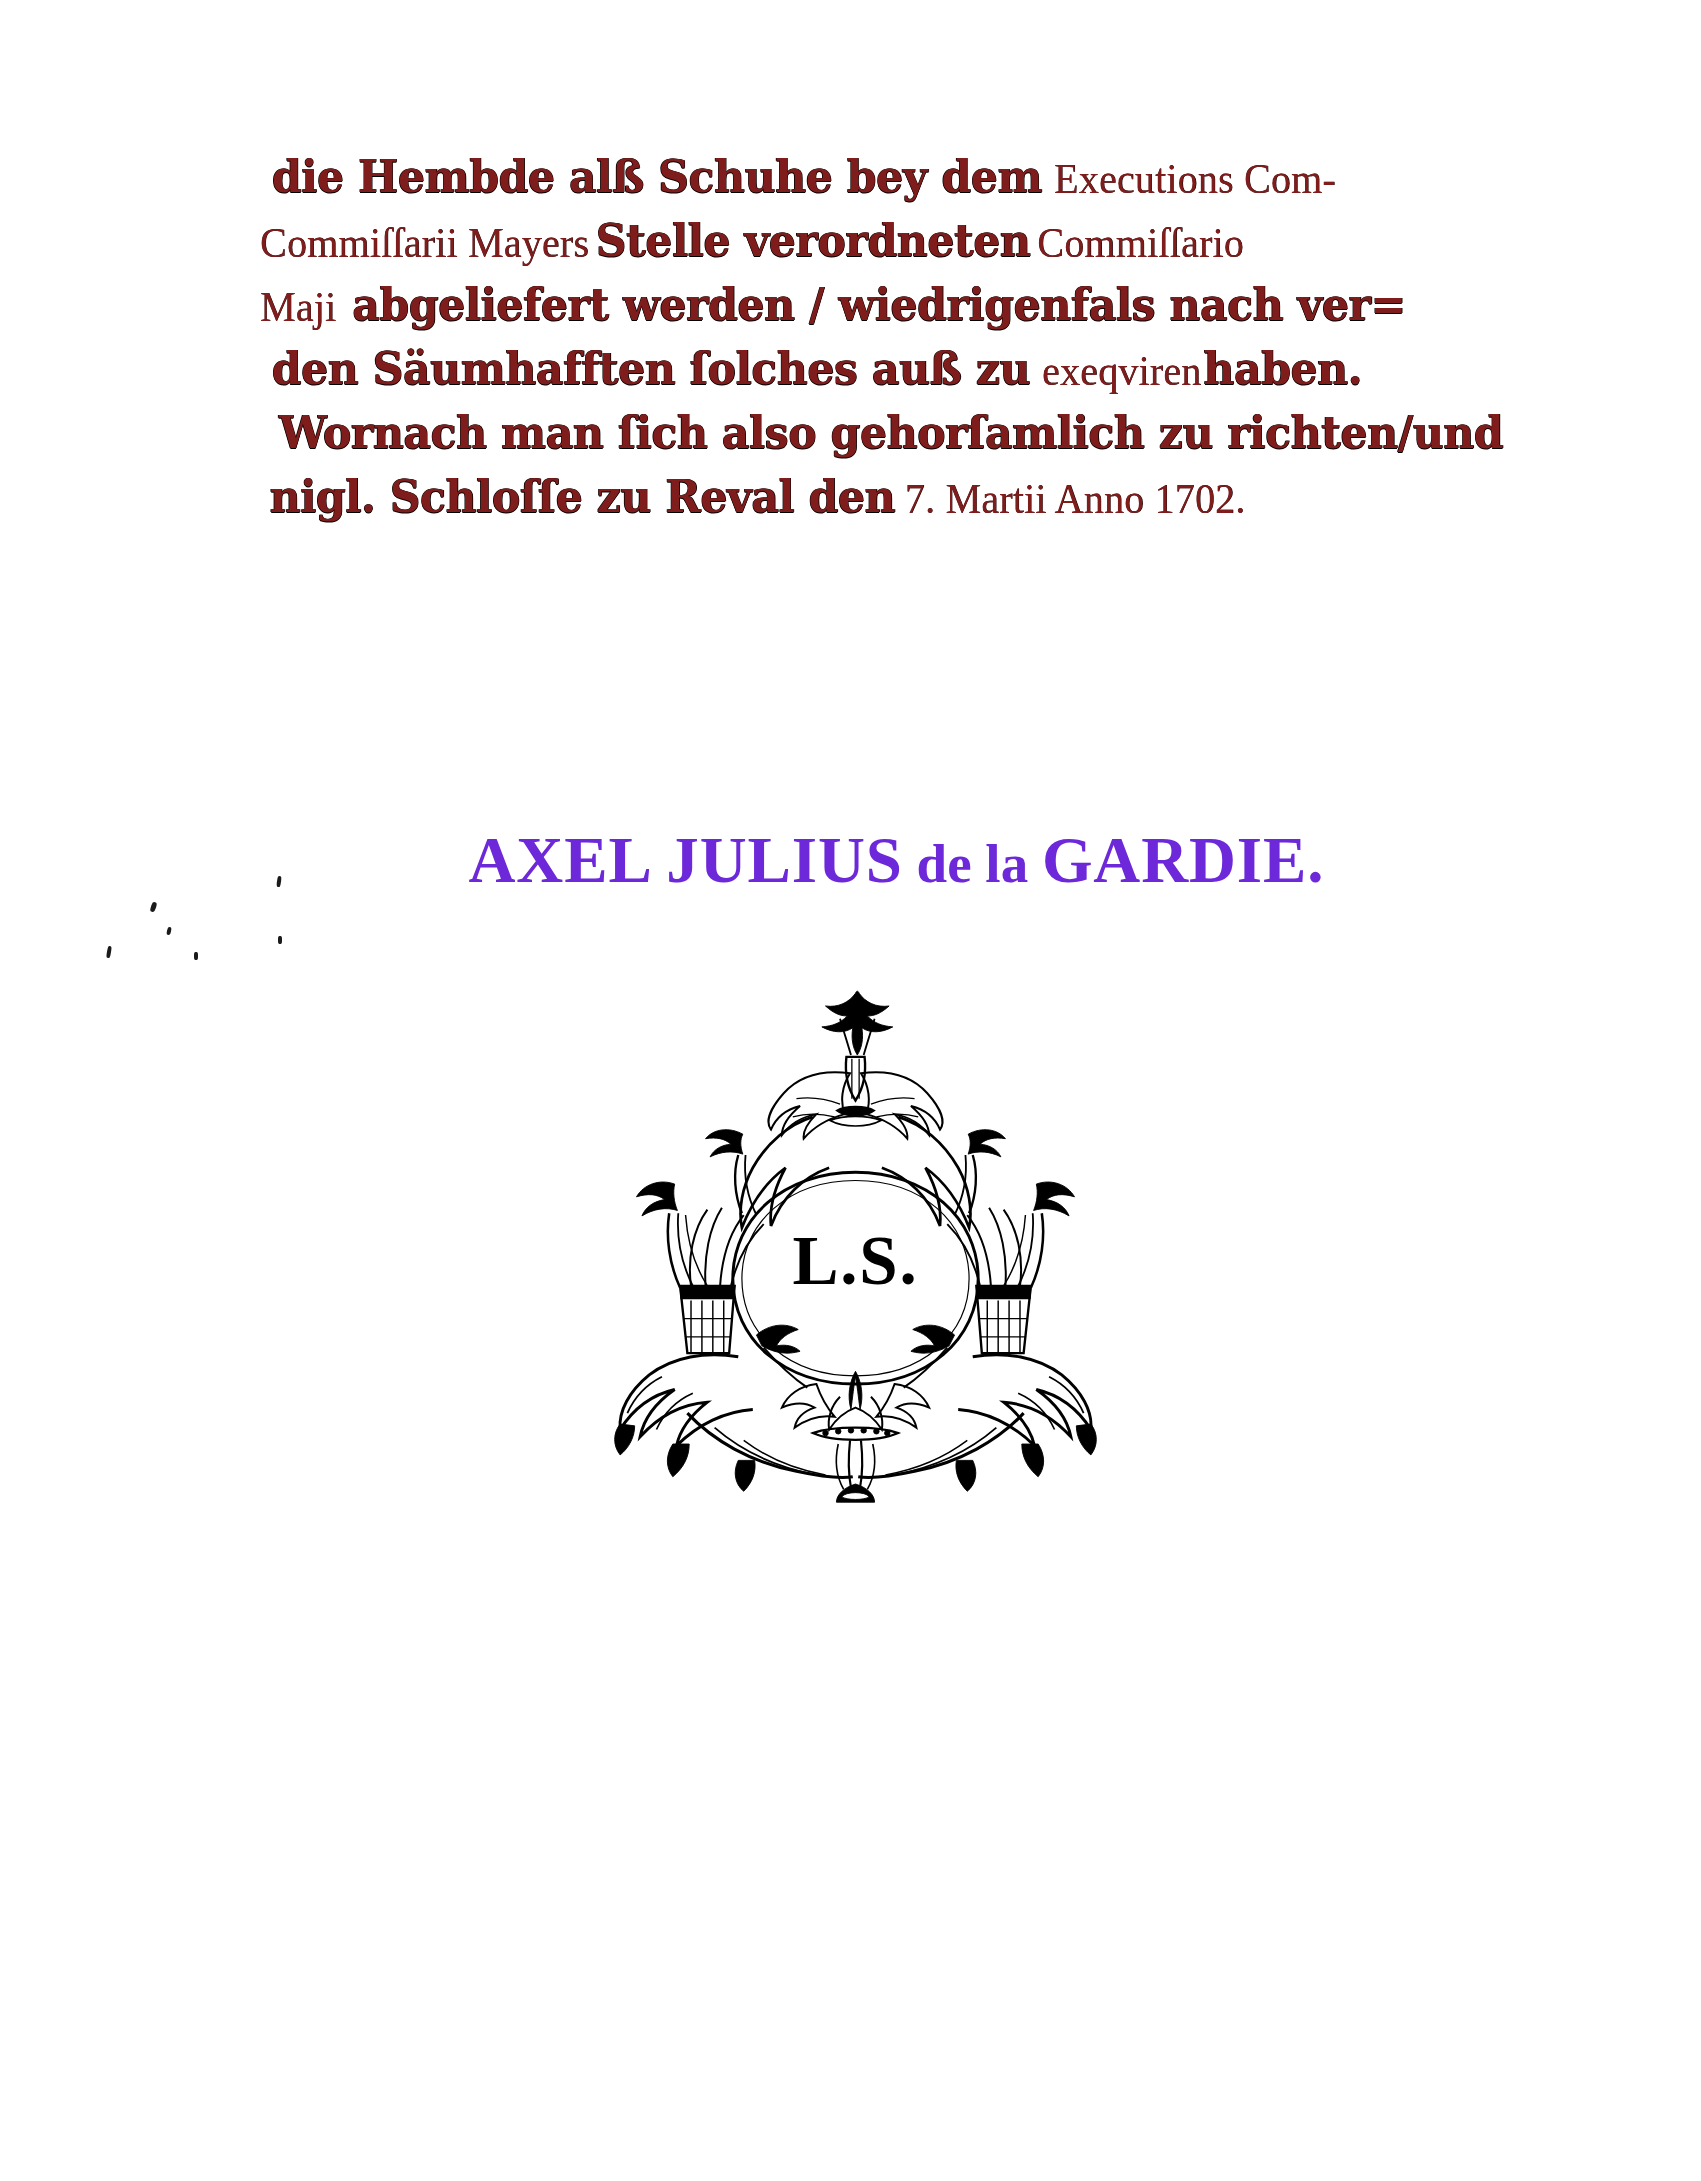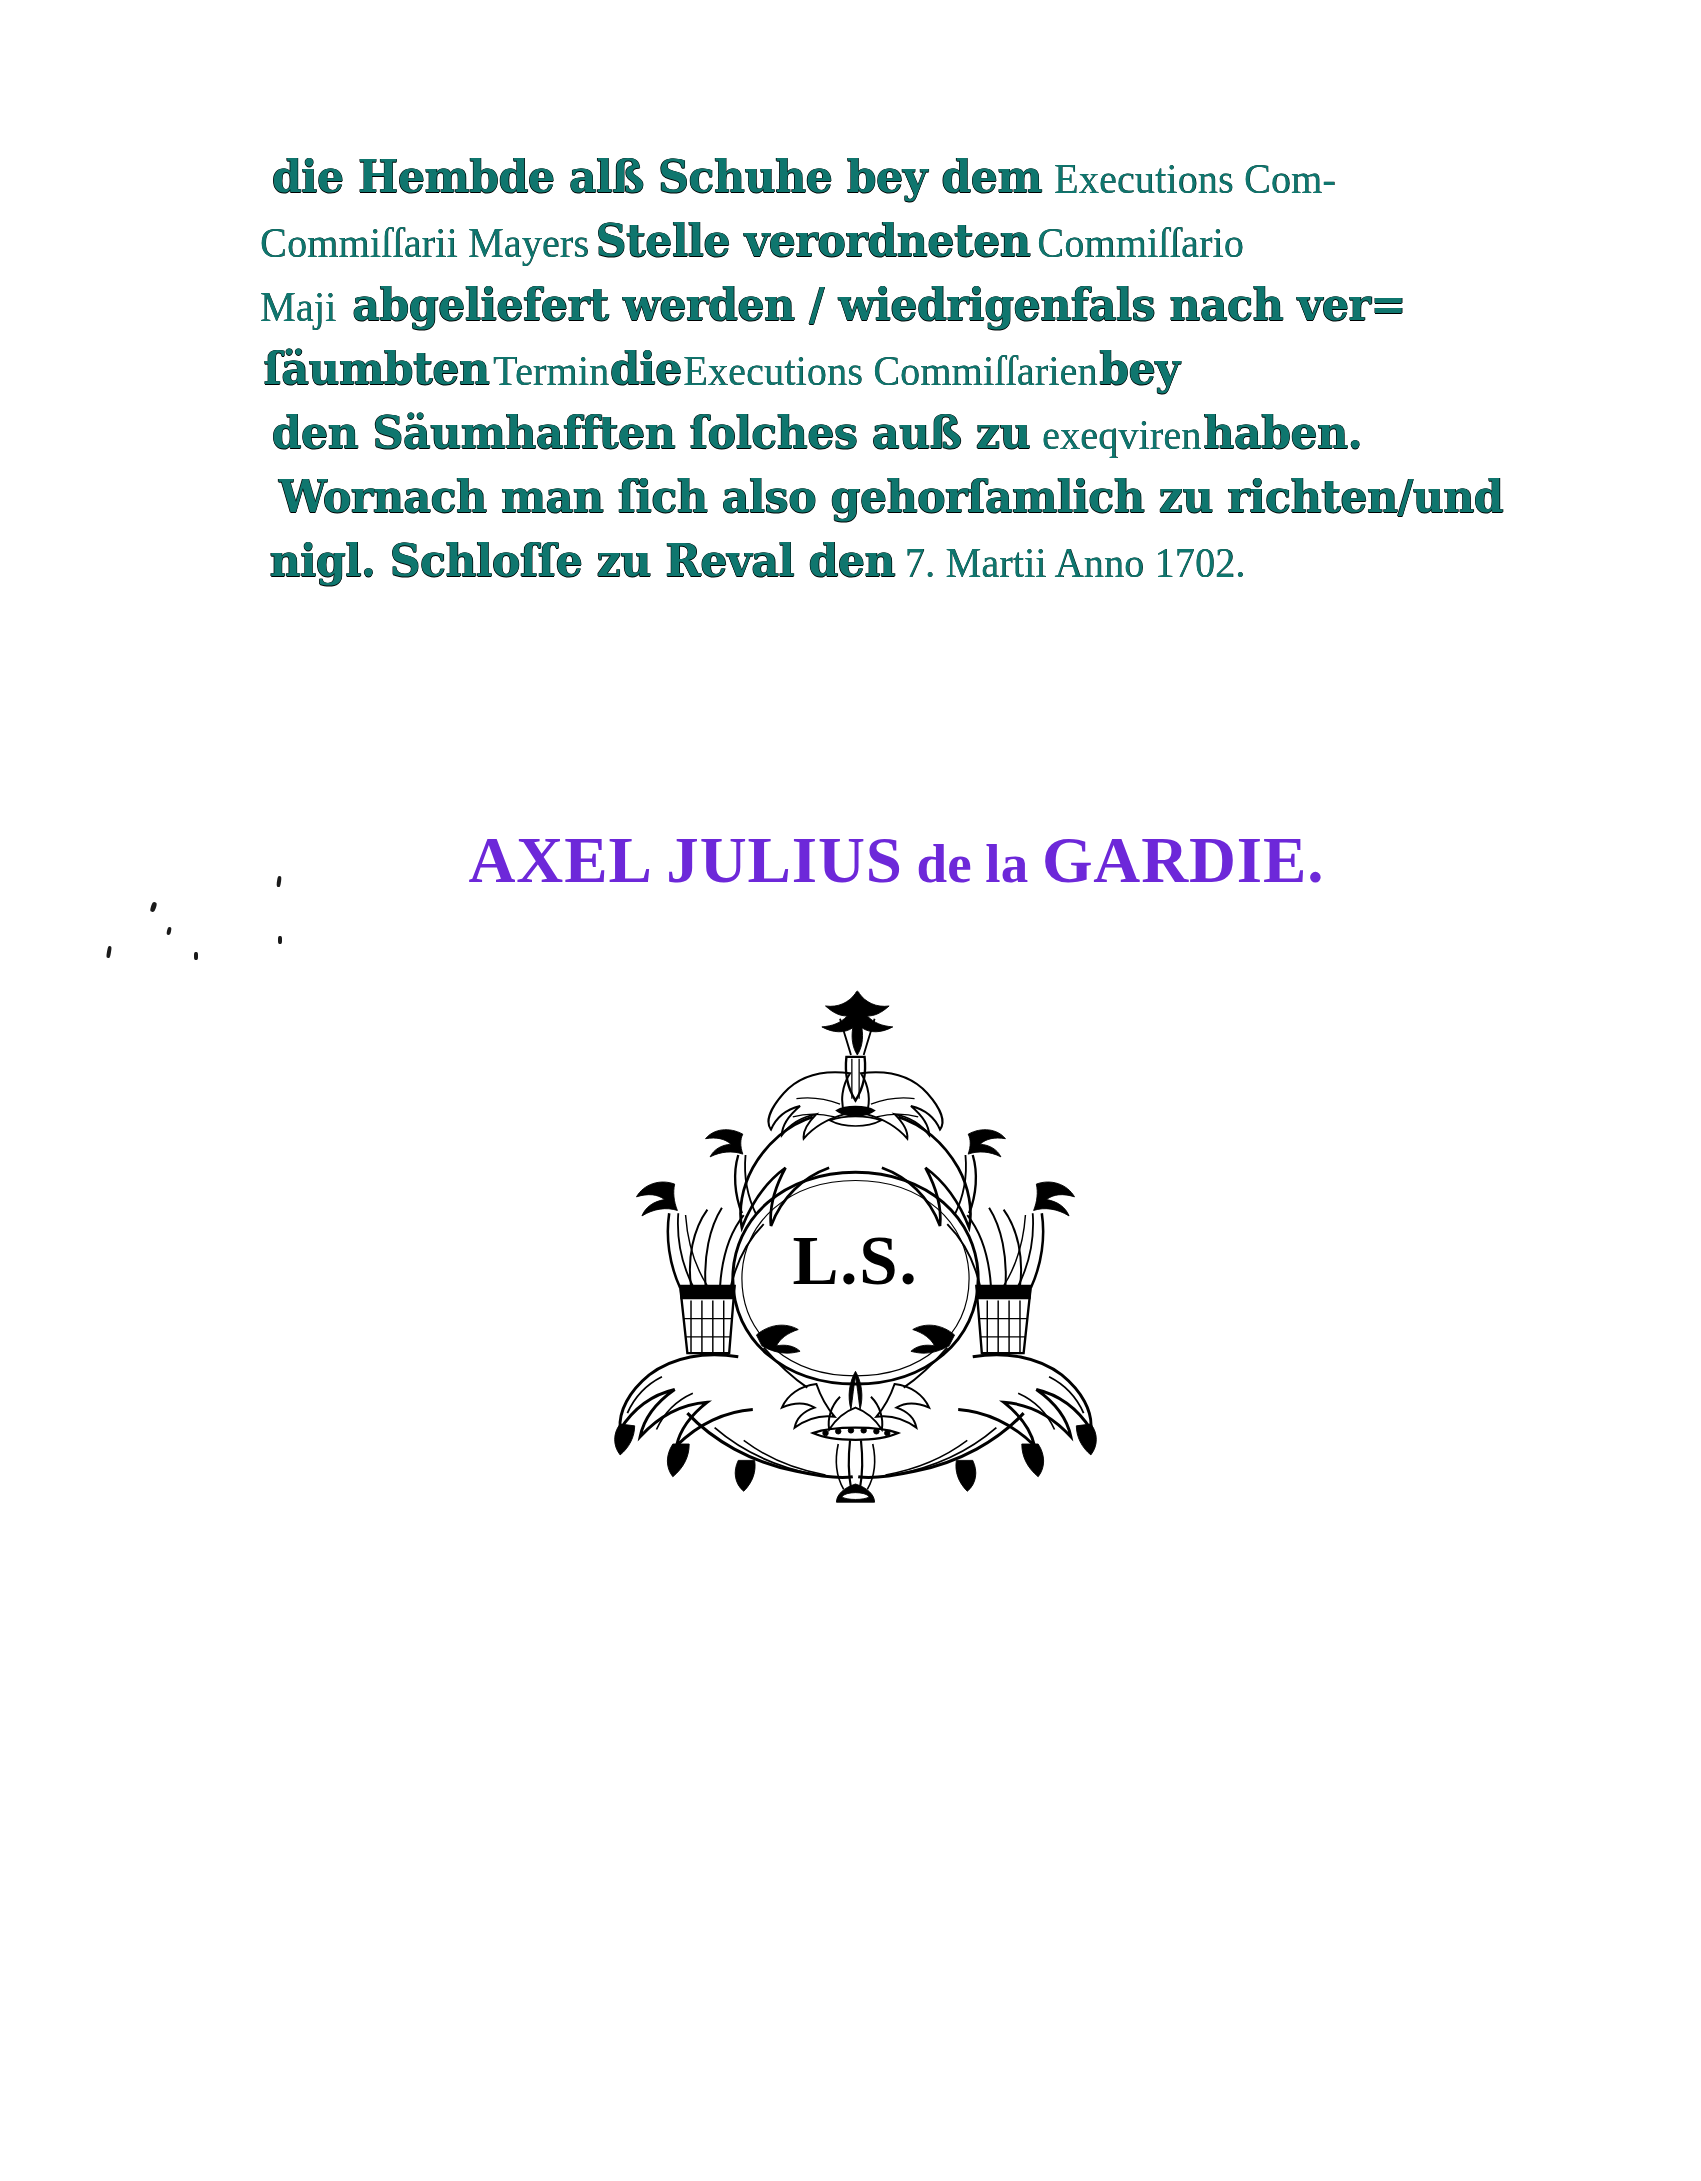--- a/index.html
+++ b/index.html
@@ -22,21 +22,21 @@
   .text-block {
     position: absolute;
     left: 260px;
     top: 145px;
     width: 1273px;
   }
 
   .doc-line {
     display: block;
     white-space: nowrap;
-    color: #0f766e;
+    color: #7f1d1d;
     font-family: "DejaVu Serif", "Liberation Serif", serif;
     font-weight: 700;
     font-size: 44px;
     line-height: 64px;
     height: 64px;
     letter-spacing: -0.3px;
     -webkit-font-smoothing: none;
   }
   
   .frak {
@@ -128,23 +128,20 @@
 
     <div class="doc-line">
       <span class="rom">Commiſſarii Mayers </span><span class="frak">Stelle verordneten </span><span class="rom">Commiſſario</span>
     </div>
 
 
     <div class="doc-line">
       <span class="rom">Maji </span><span class="frak">abgeliefert werden /  wiedrigenfals  nach ver=</span>
     </div>
 
-    <div class="doc-line">
-      <span class="frak">ſäumbten </span><span class="rom">Termin </span><span class="frak">die </span><span class="rom">Executions Commiſſarien </span><span class="frak">bey</span>
-    </div>
 
     <div class="doc-line">
       <span class="frak">den Säumhafften ſolches auß zu </span><span class="rom">exeqviren </span><span class="frak">haben.</span>
     </div>
 
     <div class="doc-line">
       <span class="frak">Wornach man ſich also gehorſamlich zu richten/und</span>
     </div>
 
 

